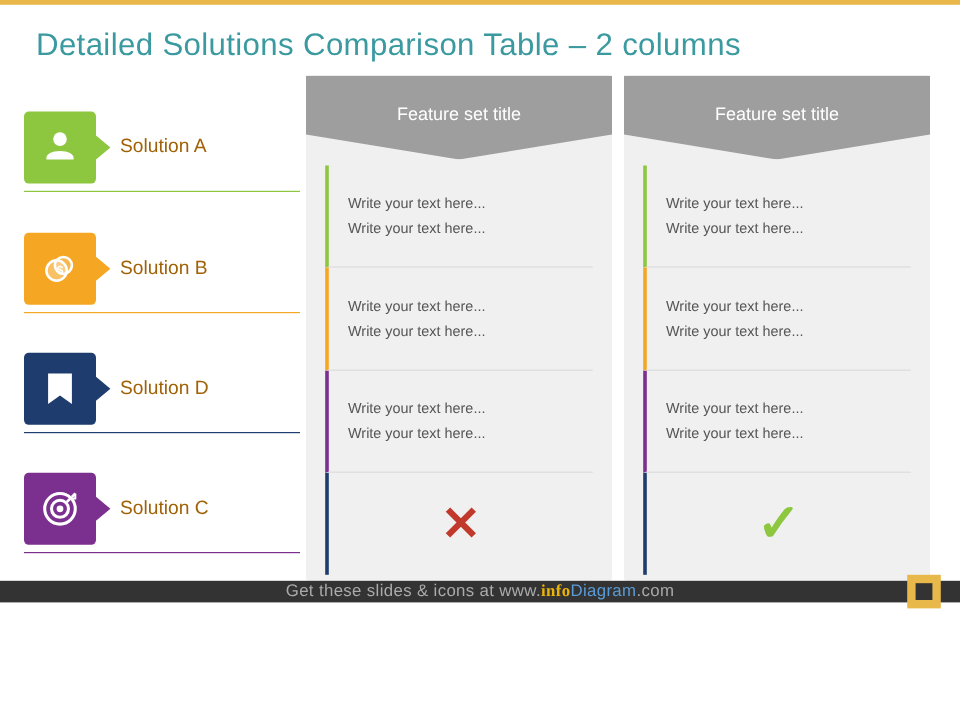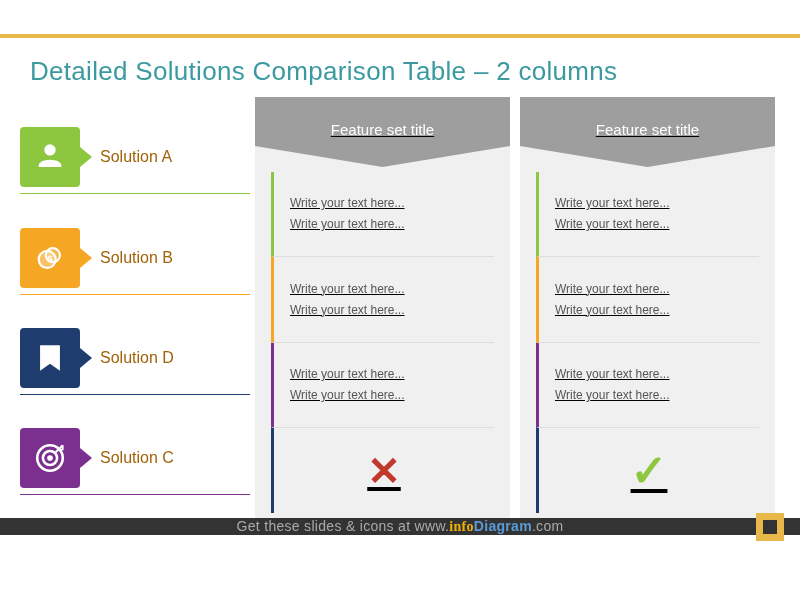--- a/index.html
+++ b/index.html
@@ -10,21 +10,20 @@
       background: #ffffff;
       overflow: hidden;
       position: relative;
     }
 
     .main-container {
       width: 800px;
       height: 468px;
       display: flex;
       flex-direction: column;
-      margin-top: 34px;
     }
 
     
     .header {
       padding: 18px 30px 10px 30px;
       border-top: 4px solid #e8b84b;
     }
     .header-title {
       font-size: 26px;
       color: #3a9aa0;
@@ -128,21 +127,20 @@
     }
 
     .feature-col {
       flex: 1;
       display: flex;
       flex-direction: column;
       background: #f0f0f0;
       margin: 0 5px;
       border-radius: 2px;
       position: relative;
-      text-decoration: underline;
     }
 
     
     .feature-col-header {
       background: #9e9e9e;
       color: white;
       text-align: center;
       padding: 14px 10px 20px 10px;
       font-size: 15px;
       font-weight: 400;
@@ -225,21 +223,21 @@
     }
 
     .footer-text span.highlight {
       color: #eab308;
       font-weight: bold;
       font-family: Liberation Serif, serif;
     }
 
     .footer-text span.brand {
       color: #5b9bd5;
-      font-weight: bold;
+      font-weight: normal;
     }
 
     .footer-icon {
       position: absolute;
       right: 16px;
       width: 28px;
       height: 28px;
       background: #e8b84b;
       display: flex;
       align-items: center;

